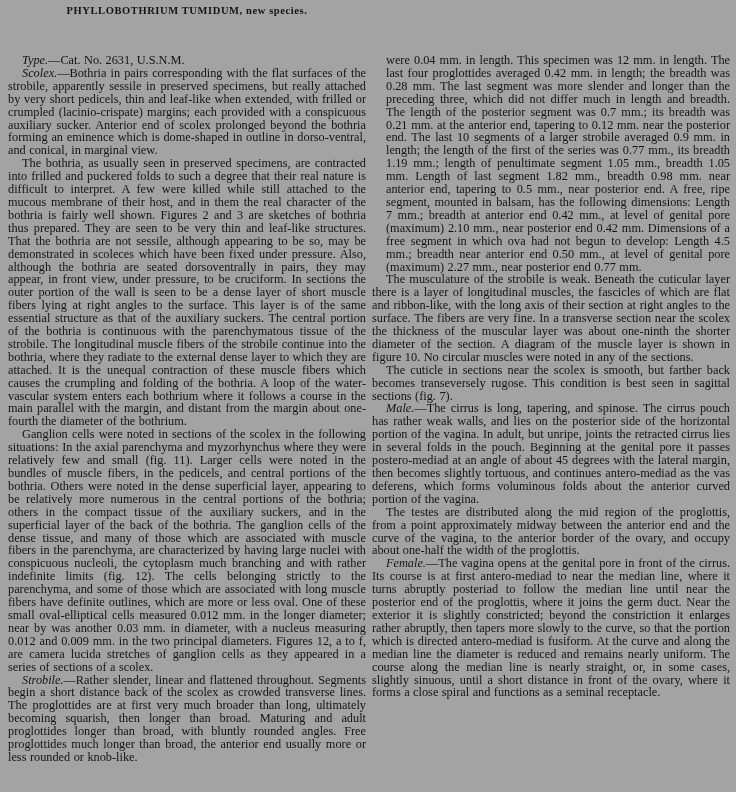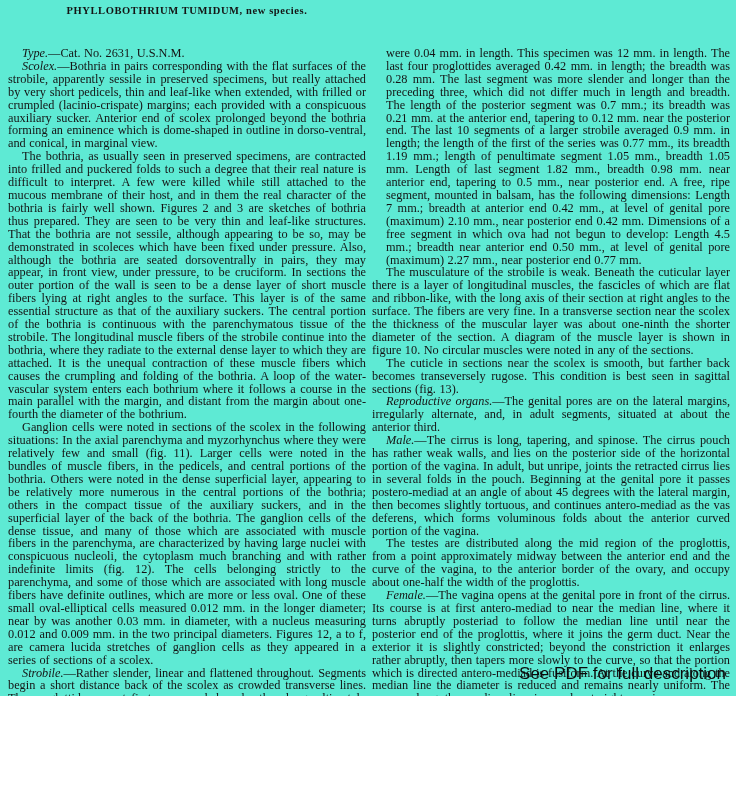--- a/index.html
+++ b/index.html
@@ -3,40 +3,40 @@
 <meta charset="utf-8">
 <style>
   html, body {
     margin: 0;
     padding: 0;
     background: #ffffff;
   }
   .page {
     position: relative;
     width: 736px;
-    height: 696px;
-    background: #5eead4;
+    height: 792px;
+    background: #a3a3a3;
     font-family: "Liberation Serif", "DejaVu Serif", serif;
     color: #141414;
     overflow: hidden;
   }
   .running-head {
     position: absolute;
     top: 5px;
     left: 8px;
     width: 358px;
     text-align: center;
     font-weight: bold;
     font-size: 10.5px;
     letter-spacing: 0.6px;
     white-space: nowrap;
   }
   .col {
     position: absolute;
-    top: 47px;
+    top: 54px;
     width: 358px;
   }
   .col-left  { left: 8px; }
   .col-right { left: 372px; }
   .col p {
     margin: 0;
     text-align: justify;
     font-size: 12.3px;
     line-height: 12.9px;
     text-indent: 14px;
@@ -65,22 +65,20 @@
     <p><span class="lead">Type.</span><span>—Cat. No. 2631, U.S.N.M.</span></p>
     <p><span class="lead">Scolex.</span><span>—Bothria in pairs corresponding with the flat surfaces of the strobile, apparently sessile in preserved specimens, but really attached by very short pedicels, thin and leaf-like when extended, with frilled or crumpled (lacinio-crispate) margins; each provided with a conspicuous auxiliary sucker.  Anterior end of scolex prolonged beyond the bothria forming an eminence which is dome-shaped in outline in dorso-ventral, and conical, in marginal view.</span></p>
     <p><span>The bothria, as usually seen in preserved specimens, are contracted into frilled and puckered folds to such a degree that their real nature is difficult to interpret.  A few were killed while still attached to the mucous membrane of their host, and in them the real character of the bothria is fairly well shown.  Figures 2 and 3 are sketches of bothria thus prepared.  They are seen to be very thin and leaf-like structures.  That the bothria are not sessile, although appearing to be so, may be demonstrated in scoleces which have been fixed under pressure.  Also, although the bothria are seated dorsoventrally in pairs, they may appear, in front view, under pressure, to be cruciform.  In sections the outer portion of the wall is seen to be a dense layer of short muscle fibers lying at right angles to the surface.  This layer is of the same essential structure as that of the auxiliary suckers.  The central portion of the bothria is continuous with the parenchymatous tissue of the strobile.  The longitudinal muscle fibers of the strobile continue into the bothria, where they radiate to the external dense layer to which they are attached.  It is the unequal contraction of these muscle fibers which causes the crumpling and folding of the bothria.  A loop of the water-vascular system enters each bothrium where it follows a course in the main parallel with the margin, and distant from the margin about one-fourth the diameter of the bothrium.</span></p>
     <p><span>Ganglion cells were noted in sections of the scolex in the following situations: In the axial parenchyma and myzorhynchus where they were relatively few and small (fig. 11).  Larger cells were noted in the bundles of muscle fibers, in the pedicels, and central portions of the bothria.  Others were noted in the dense superficial layer, appearing to be relatively more numerous in the central portions of the bothria; others in the compact tissue of the auxiliary suckers, and in the superficial layer of the back of the bothria.  The ganglion cells of the dense tissue, and many of those which are associated with muscle fibers in the parenchyma, are characterized by having large nuclei with conspicuous nucleoli, the cytoplasm much branching and with rather indefinite limits (fig. 12).  The cells belonging strictly to the parenchyma, and some of those which are associated with long muscle fibers have definite outlines, which are more or less oval.  One of these small oval-elliptical cells measured 0.012 mm. in the longer diameter; near by was another 0.03 mm. in diameter, with a nucleus measuring 0.012 and 0.009 mm. in the two principal diameters.  Figures 12, a to f, are camera lucida stretches of ganglion cells as they appeared in a series of sections of a scolex.</span></p>
     <p><span class="lead">Strobile.</span><span>—Rather slender, linear and flattened throughout.  Segments begin a short distance back of the scolex as crowded transverse lines.  The proglottides are at first very much broader than long, ultimately becoming squarish, then longer than broad.  Maturing and adult proglottides longer than broad, with bluntly rounded angles.  Free proglottides much longer than broad, the anterior end usually more or less rounded or knob-like.</span></p>
   </div>
 
   <div class="col col-right">
     <p class="noindent"><span>were 0.04 mm. in length.  This specimen was 12 mm. in length.  The last four proglottides averaged 0.42 mm. in length; the breadth was 0.28 mm.  The last segment was more slender and longer than the preceding three, which did not differ much in length and breadth.  The length of the posterior segment was 0.7 mm.; its breadth was 0.21 mm. at the anterior end, tapering to 0.12 mm. near the posterior end.  The last 10 segments of a larger strobile averaged 0.9 mm. in length; the length of the first of the series was 0.77 mm., its breadth 1.19 mm.; length of penultimate segment 1.05 mm., breadth 1.05 mm.  Length of last segment 1.82 mm., breadth 0.98 mm. near anterior end, tapering to 0.5 mm., near posterior end.  A free, ripe segment, mounted in balsam, has the following dimensions: Length 7 mm.; breadth at anterior end 0.42 mm., at level of genital pore (maximum) 2.10 mm., near posterior end 0.42 mm.  Dimensions of a free segment in which ova had not begun to develop: Length 4.5 mm.; breadth near anterior end 0.50 mm., at level of genital pore (maximum) 2.27 mm., near posterior end 0.77 mm.</span></p>
     <p><span>The musculature of the strobile is weak.  Beneath the cuticular layer there is a layer of longitudinal muscles, the fascicles of which are flat and ribbon-like, with the long axis of their section at right angles to the surface.  The fibers are very fine.  In a transverse section near the scolex the thickness of the muscular layer was about one-ninth the shorter diameter of the section.  A diagram of the muscle layer is shown in figure 10.  No circular muscles were noted in any of the sections.</span></p>
-    <p><span>The cuticle in sections near the scolex is smooth, but farther back becomes transeversely rugose.  This condition is best seen in sagittal sections (fig. 13).</span></p>
-    <p><span class="lead">Reproductive organs.</span><span>—The genital pores are on the lateral margins, irregularly alternate, and, in adult segments, situated at about the anterior third.</span></p>
+    <p><span>The cuticle in sections near the scolex is smooth, but farther back becomes transeversely rugose.  This condition is best seen in sagittal sections (fig. 7).</span></p>
     <p><span class="lead">Male.</span><span>—The cirrus is long, tapering, and spinose.  The cirrus pouch has rather weak walls, and lies on the posterior side of the horizontal portion of the vagina.  In adult, but unripe, joints the retracted cirrus lies in several folds in the pouch.  Beginning at the genital pore it passes postero-mediad at an angle of about 45 degrees with the lateral margin, then becomes slightly tortuous, and continues antero-mediad as the vas deferens, which forms voluminous folds about the anterior curved portion of the vagina.</span></p>
     <p><span>The testes are distributed along the mid region of the proglottis, from a point approximately midway between the anterior end and the curve of the vagina, to the anterior border of the ovary, and occupy about one-half the width of the proglottis.</span></p>
     <p><span class="lead">Female.</span><span>—The vagina opens at the genital pore in front of the cirrus.  Its course is at first antero-mediad to near the median line, where it turns abruptly posteriad to follow the median line until near the posterior end of the proglottis, where it joins the germ duct.  Near the exterior it is slightly constricted; beyond the constriction it enlarges rather abruptly, then tapers more slowly to the curve, so that the portion which is directed antero-mediad is fusiform.  At the curve and along the median line the diameter is reduced and remains nearly uniform.  The course along the median line is nearly straight, or, in some cases, slightly sinuous, until a short distance in front of the ovary, where it forms a close spiral and functions as a seminal receptacle.</span></p>
   </div>
 
-  <div class="pdf-note">See PDF for full description</div>
 
 </div>
 
 </body></html>

